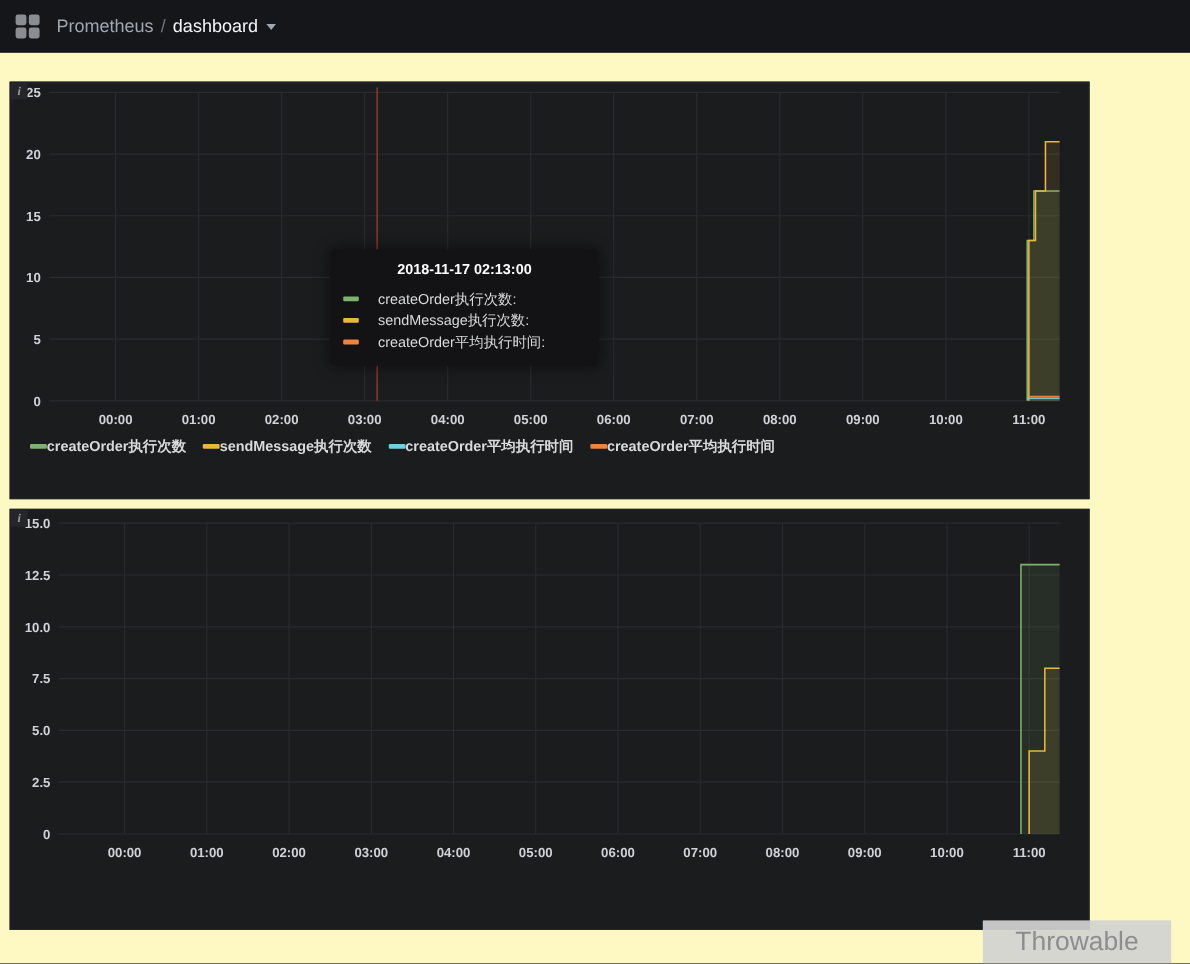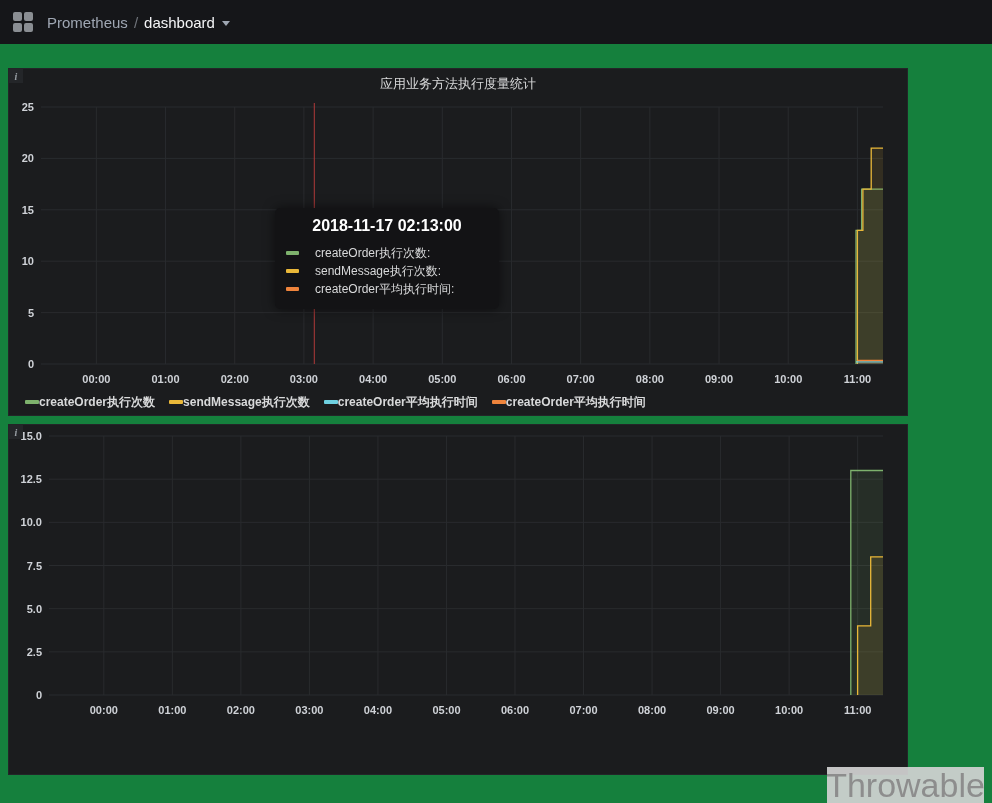--- a/index.html
+++ b/index.html
@@ -1,16 +1,16 @@
 <!DOCTYPE html>
 <html><head>
 <meta charset="utf-8">
 <style>
   html,body{margin:0;padding:0;background:#141518;}
-  .page{position:relative;width:992px;height:803px;background:#15803d;overflow:hidden;
+  .page{position:relative;width:992px;height:803px;background:#fef9c3;overflow:hidden;
         font-family:"Liberation Sans",sans-serif;}
 
   
   .topnav{position:absolute;left:0;top:0;width:100%;height:44px;display:flex;align-items:center;background:#151619;}
   .apps-icon{width:20px;height:20px;margin:0 14px 0 13px;display:grid;
              grid-template-columns:9px 9px;grid-template-rows:9px 9px;gap:2px;cursor:pointer;}
   .apps-icon span{background:#8a8e93;border-radius:2px;}
   .crumb{font-size:15px;}
   .crumb .app{color:#9fa7b3;cursor:pointer;}
   .crumb .sep{color:#71757c;margin:0 6px;}
@@ -29,49 +29,48 @@
                color:#d8d9da;cursor:pointer;}
   svg.chart{display:block;}
   .legend{display:flex;align-items:center;gap:14px;padding-left:16px;height:22px;}
   .legend-item{display:flex;align-items:center;cursor:pointer;}
   .legend-swatch{width:14px;height:4px;border-radius:1px;}
   .legend-label{font-size:12px;font-weight:700;color:#d8d9da;}
 
   
   .tooltip{position:absolute;left:275px;top:208px;width:202px;background:#131315;border-radius:5px;
            padding:9px 11px 11px;z-index:5;box-shadow:0 0 12px rgba(0,0,0,.55);}
-  .tooltip-title{font-size:16px;font-weight:700;color:#ffffff;text-align:center;margin-bottom:9px;}
+  .tooltip-title{font-size:12px;font-weight:700;color:#ffffff;text-align:center;margin-bottom:9px;}
   .tooltip-row{display:flex;align-items:center;gap:16px;height:18px;}
   .tt-swatch{width:13px;height:4px;border-radius:1px;flex:0 0 auto;}
   .tt-label{font-size:12px;color:#d8d9da;white-space:nowrap;}
 
   
-  .watermark{position:absolute;right:8px;bottom:0;width:157px;height:36px;background:rgba(211,211,211,.92);
-             color:#8d8d8d;font-size:34px;display:flex;align-items:center;justify-content:center;text-align:right;}
+  .watermark{position:absolute;right:16px;bottom:0;width:157px;height:36px;background:rgba(211,211,211,.92);
+             color:#8d8d8d;font-size:22px;display:flex;align-items:center;justify-content:center;text-align:right;}
 </style>
 </head>
 <body>
 
 <div class="page">
 
   <header class="topnav">
     <div class="apps-icon">
       <span></span>
         <span></span>
         <span></span>
         <span></span>
     </div>
     <nav class="crumb">
       <span class="app">Prometheus</span><span class="sep">/</span><span class="dash">dashboard</span><span class="caret"></span>
     </nav>
   </header>
 
   <section class="panel" id="panel-0">
     <div class="panel-corner">i</div>
-    <h2 class="panel-title">应用业务方法执行度量统计</h2>
     <svg class="chart" id="chart-0" width="900" height="292" viewBox="0 0 900 292">
         <line x1="32" y1="265" x2="874" y2="265" stroke="#292b2e" stroke-width="1"></line>
         <text x="25" y="269" fill="#cfd2d7" font-size="11" font-weight="600" text-anchor="end">0</text>
         <line x1="32" y1="213.6" x2="874" y2="213.6" stroke="#292b2e" stroke-width="1"></line>
         <text x="25" y="217.6" fill="#cfd2d7" font-size="11" font-weight="600" text-anchor="end">5</text>
         <line x1="32" y1="162.2" x2="874" y2="162.2" stroke="#292b2e" stroke-width="1"></line>
         <text x="25" y="166.2" fill="#cfd2d7" font-size="11" font-weight="600" text-anchor="end">10</text>
         <line x1="32" y1="110.80000000000001" x2="874" y2="110.80000000000001" stroke="#292b2e" stroke-width="1"></line>
         <text x="25" y="114.80000000000001" fill="#cfd2d7" font-size="11" font-weight="600" text-anchor="end">15</text>
         <line x1="32" y1="59.39999999999998" x2="874" y2="59.39999999999998" stroke="#292b2e" stroke-width="1"></line>

